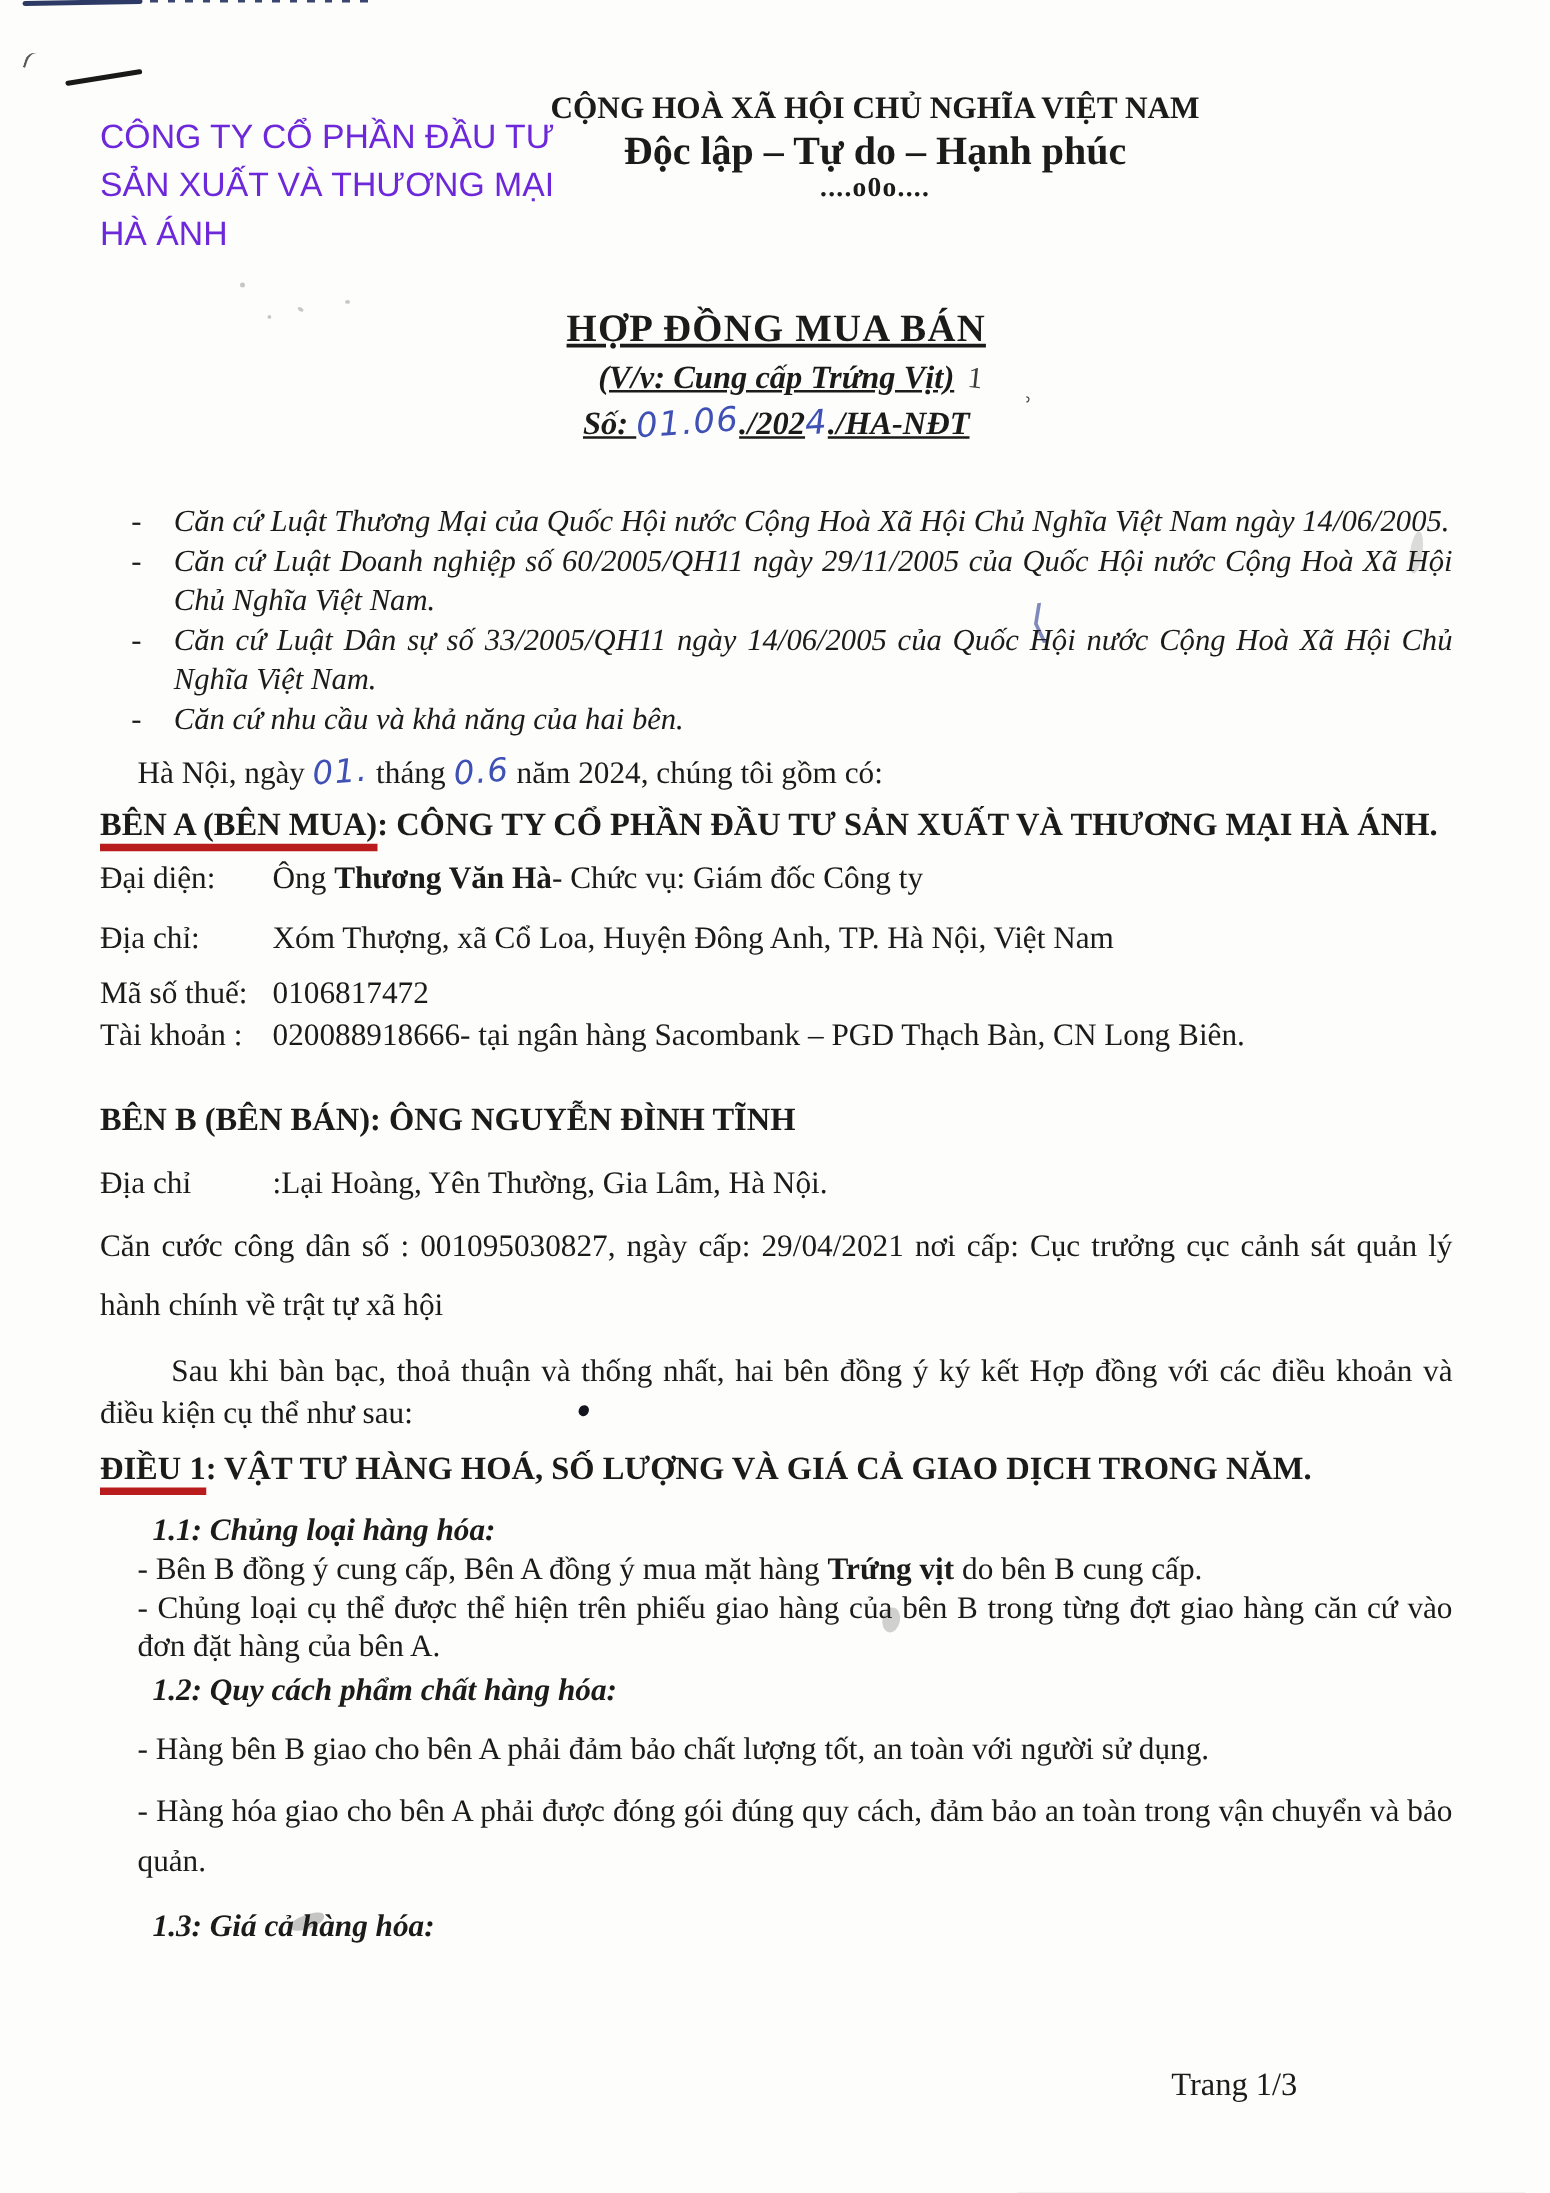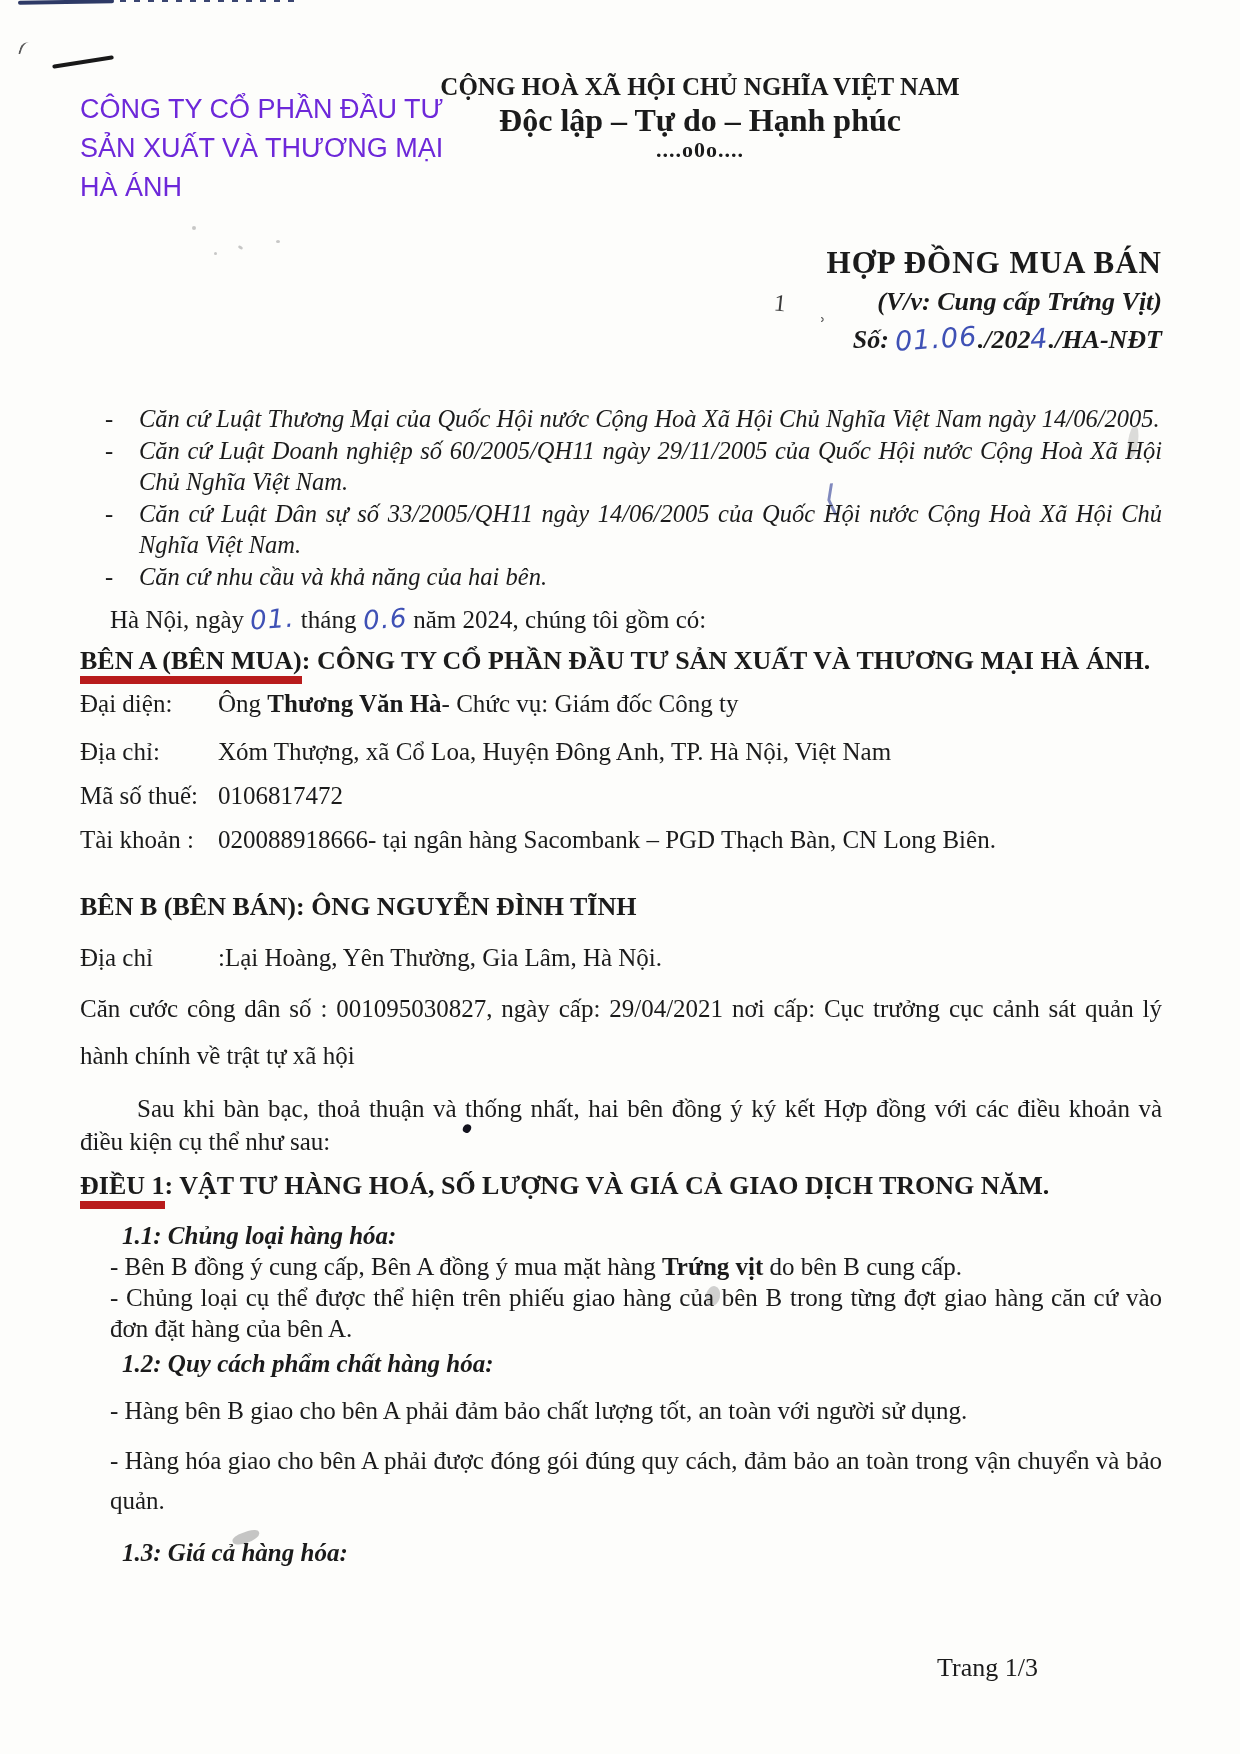--- a/index.html
+++ b/index.html
@@ -22,21 +22,21 @@
   }
   .national{
     position:absolute;left:338px;top:0;width:564px;
     text-align:center;font-weight:bold;
   }
   .national .n1{font-size:25px;line-height:34px;}
   .national .n2{font-size:32px;line-height:32px;}
   .national .n3{font-size:22px;line-height:28px;letter-spacing:1px;}
 
   
-  .titleblock{text-align:right;margin-top:23px;}
+  .titleblock{text-align:center;margin-top:23px;text-decoration:underline;}
   .doc-title{font-size:31px;font-weight:bold;line-height:40px;letter-spacing:1px;}
   .doc-subject{font-size:26px;font-weight:bold;font-style:italic;line-height:38px;}
   .doc-number{font-size:26px;font-weight:bold;font-style:italic;line-height:36px;}
 
   .hw{
     font-family:"DejaVu Sans", sans-serif;
     font-style:italic;font-weight:normal;
     color:#3f51b5;
     display:inline-block;transform:rotate(-4deg);
     letter-spacing:1px;font-size:27px;
@@ -46,29 +46,29 @@
   
   .recitals{margin-top:45px;}
   .recital{display:flex;font-style:italic;font-size:24.5px;line-height:31.5px;}
   .recital .dash{flex:none;width:34px;padding-left:25px;}
   .recital .rtext{flex:1;text-align:justify;}
 
   .dateline{margin-top:10px;margin-left:30px;font-size:25px;line-height:34px;}
 
   
   .party-a-heading{margin-top:6px;font-size:26px;font-weight:bold;line-height:36px;}
-  .u3{border-bottom:8px solid #b91c1c;padding-bottom:1px;}
+  .u3{border-bottom:6px solid #b91c1c;padding-bottom:1px;}
 
   .row{display:flex;font-size:25px;line-height:34px;}
   .row .lbl{flex:none;width:138px;}
   .row .val{flex:1;}
   .r1{margin-top:8px;}
   .r2{margin-top:14px;}
   .r3{margin-top:10px;}
-  .r4{margin-top:10px;}
+  .r4{margin-top:0;}
 
   .party-b-heading{margin-top:32px;font-size:26px;font-weight:bold;line-height:36px;}
   .rB{margin-top:16px;justify-content:flex-end;}
   .idpara{margin-top:10px;font-size:25px;line-height:47px;text-align:justify;}
 
   .intro{margin-top:13px;font-size:25px;line-height:33px;text-align:justify;text-indent:57px;}
 
   .article-heading{margin-top:9px;font-size:26px;font-weight:bold;line-height:37px;}
   .sec-title{margin-left:42px;font-size:25px;font-weight:bold;font-style:italic;line-height:31px;}
   .s11{margin-top:16px;}

